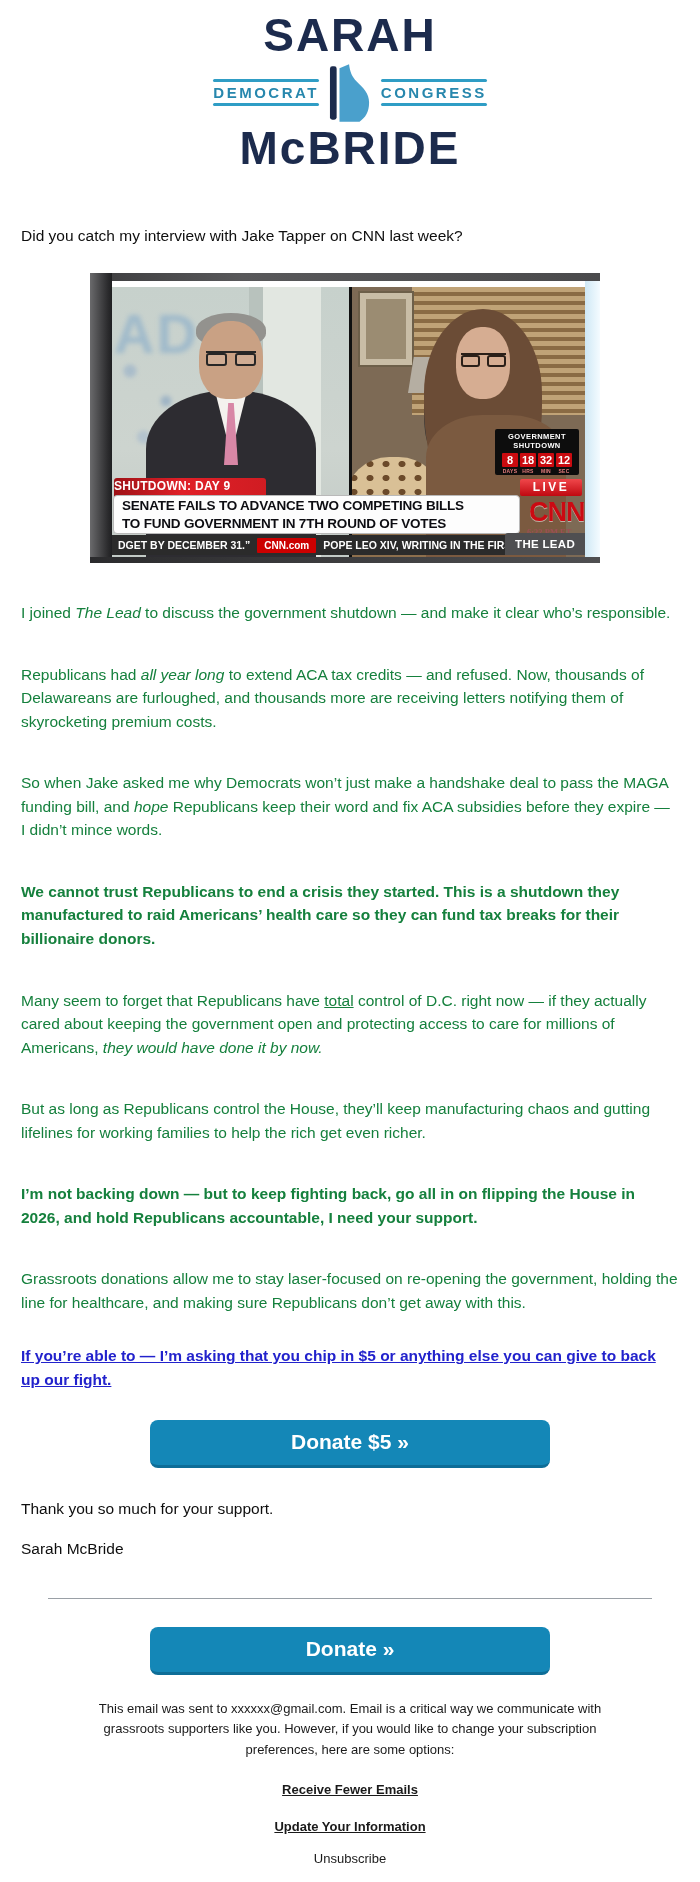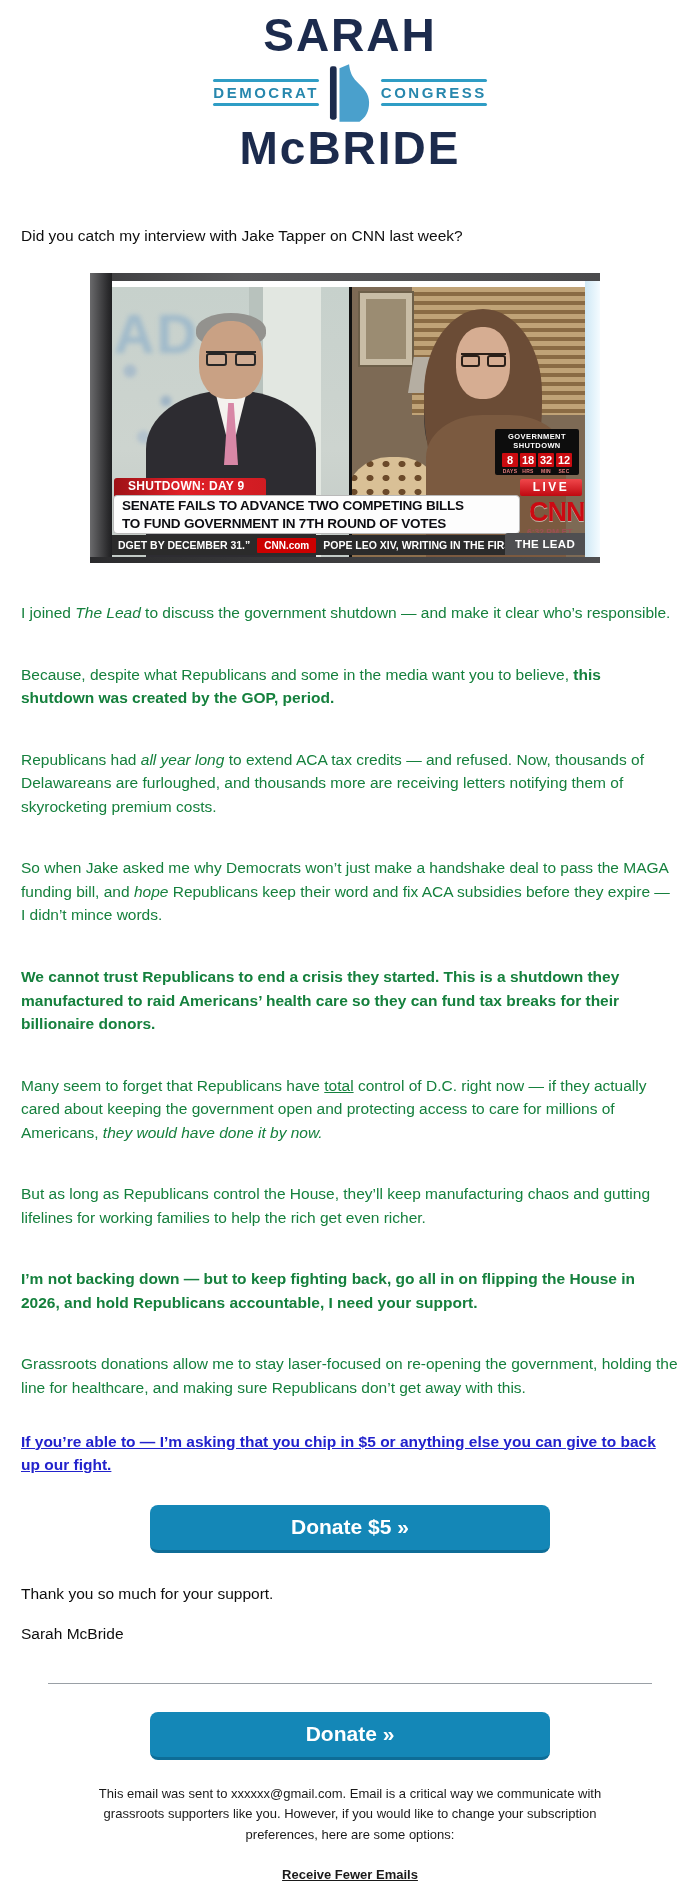--- a/index.html
+++ b/index.html
@@ -116,26 +116,26 @@
   .cd-col { display:flex; flex-direction:column; align-items:center; }
   .cd-box { min-width:16px; padding:0 1px; height:14px; background:#ca0b10; color:#fff;
     font-weight:700; font-size:11px; line-height:14px; border-radius:1px; }
   .cd-unit { font-size:5px; color:#e87f7f; font-weight:700; margin-top:1px; letter-spacing:.3px; }
 
   .live-badge { position:absolute; left:408px; top:192px; width:62px; height:17px;
     background:linear-gradient(180deg,#f0474b,#c00910); color:#fff; font-weight:700;
     font-size:12px; letter-spacing:2.5px; text-align:center; line-height:17px; border-radius:2px; }
   .cnn-logo { position:absolute; left:417px; top:210px; font-size:27px; font-weight:800;
     color:#cb0a12; letter-spacing:-1px; text-shadow:0 1px 0 rgba(255,255,255,.5); }
-  .cnn-time { position:absolute; left:415px; top:240px; font-size:8.5px; font-weight:700; color:#9c4f55; }
+  .cnn-time { position:absolute; left:415px; top:240px; font-size:8.5px; font-weight:700; color:#9c4f55;font-family:Liberation Serif, serif; }
 
   .kicker { position:absolute; left:2px; top:191px; width:152px; height:32px;
     background:linear-gradient(90deg,#9e1116,#e02028 45%,#d01c22);
     border-radius:3px 3px 0 0; color:#fff; font-weight:700; font-size:12px;
-    line-height:17px; padding-left:14px; letter-spacing:.3px; }
+    line-height:17px; padding-left:0; letter-spacing:.3px; }
   .headline-box { position:absolute; left:1px; top:208px; width:407px; height:39px;
     background:#fdfdfd; border:1px solid #b9b9b9; border-radius:4px;
     padding:1px 0 0 8px; }
   .headline-box div { font-size:13.5px; font-weight:700; color:#0d0d12;
     line-height:18px; letter-spacing:-.2px; white-space:nowrap; }
   .ticker { position:absolute; left:0; top:248px; width:473px; height:20px;
     background:#2b2b2b; display:flex; align-items:center; gap:7px; padding-left:6px;
     overflow:hidden; }
   .ticker-text { color:#fff; font-weight:700; font-size:10.5px; white-space:nowrap; }
   .ticker-badge { background:#c00; color:#fff; font-weight:800; font-size:10px;
@@ -268,21 +268,20 @@
       <span class="ticker-text">DGET BY DECEMBER 31.”</span>
       <span class="ticker-badge">CNN.com</span>
       <span class="ticker-text">POPE LEO XIV, WRITING IN THE FIRST MAJOR DO</span>
     </div>
     <div class="show-badge">THE LEAD</div>
   </div>
 </div>
 
 <div class="content">
     <p class="para"><span>I joined </span><em>The Lead</em><span> to discuss the government shutdown — and make it clear who’s responsible.</span></p>
-    <p class="para"><span>Because, despite what Republicans and some in the media want you to believe, </span><strong>this shutdown was created by the GOP, period.</strong></p>
     <p class="para"><span>Republicans had </span><em>all year long</em><span> to extend ACA tax credits — and refused. Now, thousands of Delawareans are furloughed, and thousands more are receiving letters notifying them of skyrocketing premium costs.</span></p>
     <p class="para"><span>So when Jake asked me why Democrats won’t just make a handshake deal to pass the MAGA funding bill, and </span><em>hope</em><span> Republicans keep their word and fix ACA subsidies before they expire — I didn’t mince words.</span></p>
     <p class="para"><strong>We cannot trust Republicans to end a crisis they started. This is a shutdown they manufactured to raid Americans’ health care so they can fund tax breaks for their billionaire donors.</strong></p>
     <p class="para"><span>Many seem to forget that Republicans have </span><u>total</u><span> control of D.C. right now — if they actually cared about keeping the government open and protecting access to care for millions of Americans, </span><em>they would have done it by now.</em></p>
     <p class="para"><span>But as long as Republicans control the House, they’ll keep manufacturing chaos and gutting lifelines for working families to help the rich get even richer.</span></p>
     <p class="para"><strong>I’m not backing down — but to keep fighting back, go all in on flipping the House in 2026, and hold Republicans accountable, I need your support.</strong></p>
     <p class="para"><span>Grassroots donations allow me to stay laser-focused on re-opening the government, holding the line for healthcare, and making sure Republicans don’t get away with this.</span></p>
     <p class="para link-para"><span>If you’re able to — I’m asking that you chip in $5 or anything else you can give to back up our fight.</span></p>
   </div>
 

